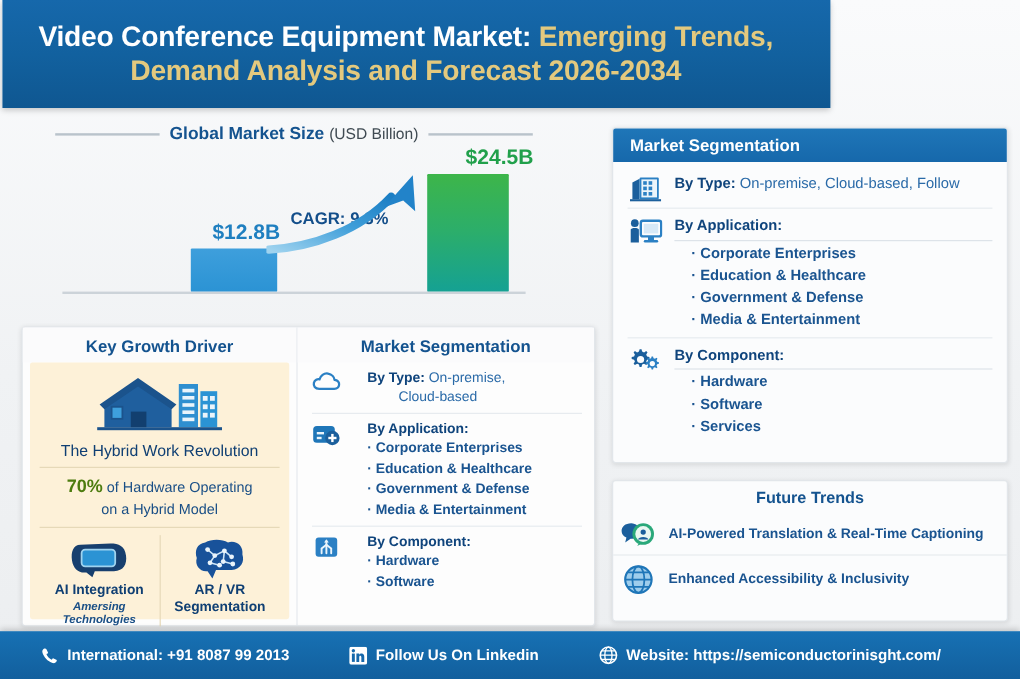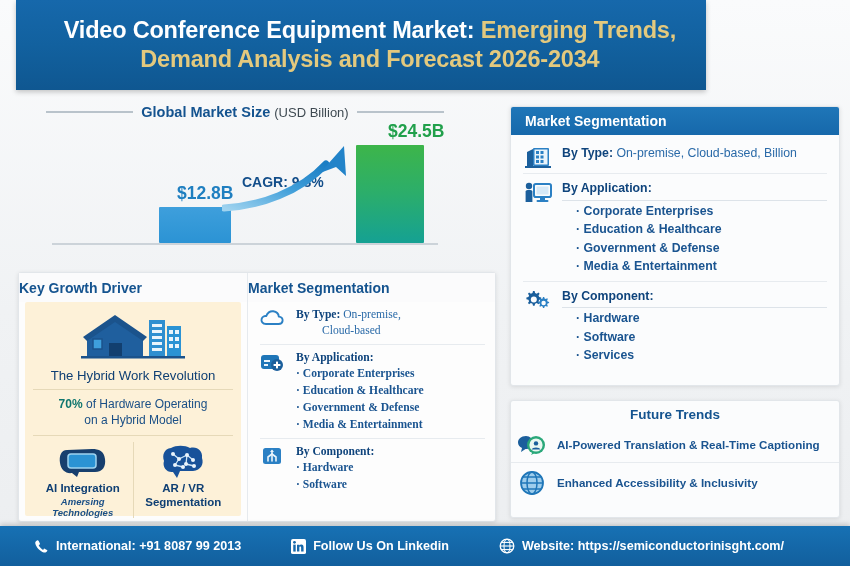--- a/index.html
+++ b/index.html
@@ -10,23 +10,23 @@
     overflow: hidden;
   }
   #infographic {
     position: relative;
     width: 850px; height: 566px;
     background: linear-gradient(180deg,#fafbfc 0%,#f0f2f4 55%,#eceef0 100%);
   }
 
   
   .header {
-    position: absolute; left: 16px; top: 0; width: 690px; height: 90px;
+    position: absolute; left: 2px; top: 0; width: 690px; height: 90px;
     background: linear-gradient(180deg,#1668ab 0%,#12619f 50%,#0f5791 100%);
-    display: flex; align-items: center; justify-content: flex-end;
+    display: flex; align-items: center; justify-content: flex-start;
     text-align: center;
     box-shadow: 0 2px 5px rgba(0,0,0,.22);
   }
   .header-inner { padding: 0 30px; line-height: 1.22; }
   .title-line { display: block; font-size: 23.5px; font-weight: bold; letter-spacing: -.2px; }
   .t-white { color: #ffffff; }
   .t-gold  { color: #e3c97e; }
 
   
   .chart-panel {
@@ -75,45 +75,45 @@
     background: #fdfdfd;
     border: 1px solid #e2e6ea;
     border-radius: 3px;
     box-shadow: 0 1px 4px rgba(0,0,0,.10);
     display: flex;
   }
   .combo-left  { width: 228px; position: relative; }
   .combo-right { flex: 1; position: relative; border-left: 1px solid #e6eaee; }
 
   .combo-head {
-    font-size: 14px; font-weight: bold; color: #14538f;
+    text-align: center; font-size: 14px; font-weight: bold; color: #14538f;
     padding: 7px 0 6px; background: #fbfbfc;
   }
   .kgd-body {
     background: #fdf1d8; margin: 0 6px 6px; height: 214px;
     border-radius: 2px; padding: 6px 8px 0; text-align: center;
     position: relative;
   }
   .house-icons { height: 56px; display: flex; align-items: flex-end; justify-content: center; gap: 1px; }
   .kgd-title {
     font-size: 13.2px; font-weight: normal; color: #0f3f73; margin-top: 4px;
     padding-bottom: 6px; border-bottom: 1px solid #e6d9b8;
   }
   .kgd-stat { font-size: 12px; color: #1a4f86; line-height: 1.35; padding: 6px 2px 7px; border-bottom: 1px solid #e6d9b8; }
-  .kgd-stat b { font-size: 12px; color: #0f766e; }
+  .kgd-stat b { font-size: 15px; color: #4d7c0f; }
   .kgd-duo { display: flex; margin-top: 6px; }
   .kgd-duo-col { flex: 1; text-align: center; }
   .kgd-duo-col + .kgd-duo-col { border-left: 1px solid #e6d9b8; }
   .duo-icon { height: 40px; display: flex; align-items: center; justify-content: center; }
   .duo-label { font-size: 11.5px; font-weight: bold; color: #0f3f73; line-height: 1.2; }
   .duo-sub { font-size: 9.5px; font-style: italic; font-weight: bold; color: #1a4f86; }
 
   
   .seg-mid { padding: 0 10px 0 12px; }
-  .seg-row { display: flex; gap: 12px; padding: 5px 0 4px; align-items: flex-start; font-family: Liberation Serif, serif; }
+  .seg-row { display: flex; gap: 22px; padding: 5px 0 4px; align-items: flex-start; }
   .seg-row + .seg-row { border-top: 1px solid #e7ebef; }
   .seg-ico { width: 24px; flex: 0 0 24px; display: flex; justify-content: center; padding-top: 2px; }
   .seg-txt { flex: 1; font-size: 11.6px; color: #1a5490; line-height: 1.42; }
   .seg-txt .k { font-weight: bold; color: #0f447c; }
   .seg-txt .v { color: #2a6aa8; }
   .seg-indent { padding-left: 26px; }
   .seg-li { font-size: 11.6px; font-weight: bold; color: #1a5490; line-height: 1.45; white-space: nowrap; }
   .seg-li::before { content: "· "; }
 
   
@@ -358,21 +358,21 @@
               <rect x="11" y="5" width="3" height="3"></rect>
                 <rect x="15.5" y="5" width="3" height="3"></rect>
               <rect x="11" y="9.5" width="3" height="3"></rect>
                 <rect x="15.5" y="9.5" width="3" height="3"></rect>
               <rect x="11" y="14" width="3" height="3"></rect>
                 <rect x="15.5" y="14" width="3" height="3"></rect>
             </g>
             <rect x="0" y="20" width="26" height="2" fill="#1b5f9c"></rect>
           </svg>
         </div>
-        <div class="rc-txt"><span class="k">By Type:</span><span class="v"> On-premise, Cloud-based, Billion</span></div>
+        <div class="rc-txt"><span class="k">By Type:</span><span class="v"> On-premise, Cloud-based, Follow</span></div>
       </div>
 
       <div class="rc-row">
         <div class="rc-ico">
           <svg width="28" height="24" viewBox="0 0 28 24">
             <circle cx="5" cy="5" r="3.2" fill="#1b5f9c"></circle>
             <path d="M1.6,10.5 C1.6,8.6 8.4,8.6 8.4,10.5 L8.4,21 L1.6,21 Z" fill="#1b5f9c"></path>
             <rect x="10" y="3" width="17" height="13" rx="1.8" fill="none" stroke="#2b80c4" stroke-width="2"></rect>
             <rect x="12.5" y="5.5" width="12" height="8" fill="#d7e9f7"></rect>
             <rect x="16" y="16" width="5" height="3" fill="#2b80c4"></rect>

